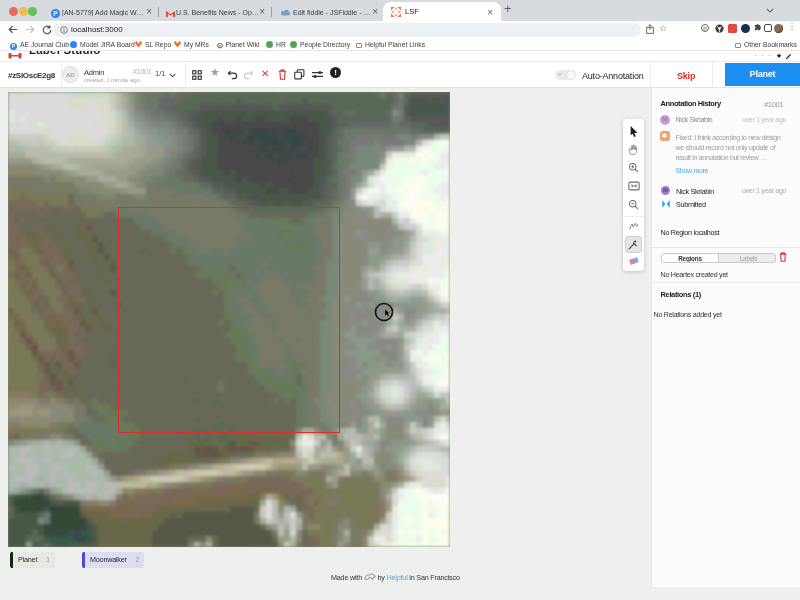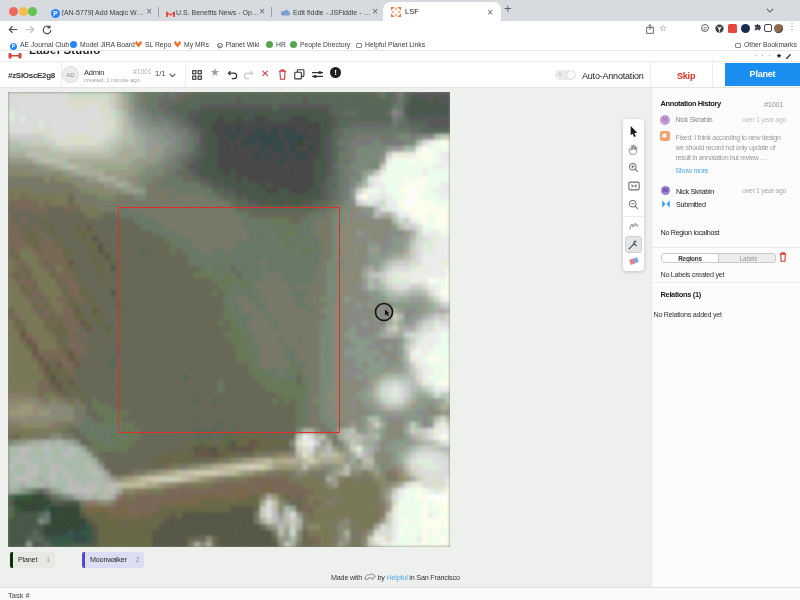--- a/index.html
+++ b/index.html
@@ -98,20 +98,27 @@
 <div id="addr">
   <svg class="abs" style="top:4px;left:8px" width="10" height="9" viewBox="0 0 12 11">
         <path d="M11 5.5 H2 M5.5 1.5 L1.5 5.5 L5.5 9.5" fill="none" stroke="#4c5055" stroke-width="1.5"></path>
       </svg>
   <svg class="abs" style="top:4px;left:25px" width="10" height="9" viewBox="0 0 12 11">
         <path d="M1 5.5 H10 M6.5 1.5 L10.5 5.5 L6.5 9.5" fill="none" stroke="#bdc1c6" stroke-width="1.5"></path>
       </svg>
   <svg class="abs" style="top:3.5px;left:42px" width="10" height="10" viewBox="0 0 12 12">
         <path d="M10.5 6 A4.5 4.5 0 1 1 9 2.6 M9.5 0.5 L9.5 3.5 L6.5 3.5" fill="none" stroke="#4c5055" stroke-width="1.4"></path>
       </svg>
+  <div id="omni">
+    <svg class="abs" style="top:3px;left:7px" width="8" height="8" viewBox="0 0 10 10">
+          <circle cx="5" cy="5" r="4.2" fill="none" stroke="#5f6368" stroke-width="1"></circle>
+          <path d="M5 4.2 V7.4 M5 2.6 V3.4" stroke="#5f6368" stroke-width="1.1"></path>
+        </svg>
+    <span style="position:absolute;left:18px;top:2.5px;">localhost:3000</span>
+  </div>
   <svg class="abs" style="top:3px;left:646px" width="8" height="10" viewBox="0 0 12 15">
         <g fill="none" stroke="#5f6368" stroke-width="1.4">
           <rect x="1" y="5" width="10" height="9"></rect>
           <path d="M6 9 V1 M3.5 3.5 L6 1 L8.5 3.5"></path>
         </g>
       </svg>
   <div class="abs" style="top:2px;left:659px;font-size:9px;color:#5f6368;">☆</div>
   <div class="abs" style="top:3px;left:701px;width:8px;height:8px;border:1px solid #5f6368;border-radius:50%;font-size:5.5px;color:#5f6368;text-align:center;line-height:8px;">P</div>
   <svg class="abs" style="top:3px;left:715px" width="9" height="9" viewBox="0 0 12 12">
         <circle cx="6" cy="6" r="5.5" fill="#3b3f44"></circle>
@@ -2862,31 +2869,28 @@
     <div class="abs" style="top:159px;left:0;width:149px;height:1px;background:#e8e8e8;"></div>
     <div class="abs" style="top:164.5px;left:9px;width:115px;height:10.5px;border:1px solid #c9c9c9;border-radius:3px;background:#ececec;overflow:hidden;">
       <div class="abs" style="top:0;left:0;width:57px;height:10.5px;background:#fff;border-right:1px solid #c9c9c9;font-size:6.3px;font-weight:bold;color:#333;text-align:center;line-height:10px;letter-spacing:-0.2px;">Regions</div>
       <div class="abs" style="top:0;left:58px;width:57px;height:10.5px;font-size:6.3px;color:#9a9a9a;text-align:center;line-height:10px;letter-spacing:-0.2px;">Labels</div>
     </div>
     <svg class="abs" style="top:164px;left:127px" width="8" height="10" viewBox="0 0 12 15">
           <g fill="none" stroke="#d6342c" stroke-width="1.6">
             <path d="M1 3.2 H11 M4 3 V1.2 H8 V3 M2.5 3.2 L3.2 14 H8.8 L9.5 3.2"></path>
           </g>
         </svg>
-    <div class="abs" style="top:181.5px;left:8.5px;font-size:7.2px;color:#333;letter-spacing:-0.3px;">No Labels created yet</div>
+    <div class="abs" style="top:181.5px;left:8.5px;font-size:7.2px;color:#333;letter-spacing:-0.3px;">No Heartex created yet</div>
     <div class="abs" style="top:194px;left:0;width:149px;height:1px;background:#ececec;"></div>
     <div class="abs" style="top:201.5px;left:8.5px;font-size:7.5px;font-weight:bold;color:#1a1a1a;letter-spacing:-0.35px;">Relations (1)</div>
     <div class="abs" style="top:221.5px;left:1.5px;font-size:7.2px;color:#333;letter-spacing:-0.3px;">No Relations added yet</div>
   </div>
 
   <div class="lab" style="top:464px;left:10px;background:#e6e9e2;border-left:3px solid #0d2f0c;padding:0 5px;"><b>Planet</b><span class="hk" style="margin-left:9px;">1</span></div>
   <div class="lab" style="top:464px;left:82px;background:#dcdcf2;border-left:3px solid #4f4ad2;padding:0 5px;"><b>Moonwalker</b><span class="hk" style="margin-left:9px;">2</span></div>
 
   <div class="abs" style="top:485px;left:331px;font-size:7.2px;color:#333;white-space:nowrap;letter-spacing:-0.2px;">Made with <svg width="12" height="8" viewBox="0 0 16 10" style="vertical-align:-1px;display:inline-block">
           <path d="M1 8 C1 4 4 2 7 2 L9 2 L10 0.5 L12 2 C14 2 15 3.5 15 5 L13 5 L12 8 L10.5 8 L10 6 L6 6 L5.5 8 Z" fill="none" stroke="#555" stroke-width="0.8"></path>
         </svg> by <span style="color:#51a8e8;">Helpful</span> in San Francisco</div>
 </div>
 
-<div id="botbar">
-      <div class="abs" style="top:3px;left:8px;">Task #</div>
-    </div>
 
 </div>
 
 </body></html>

